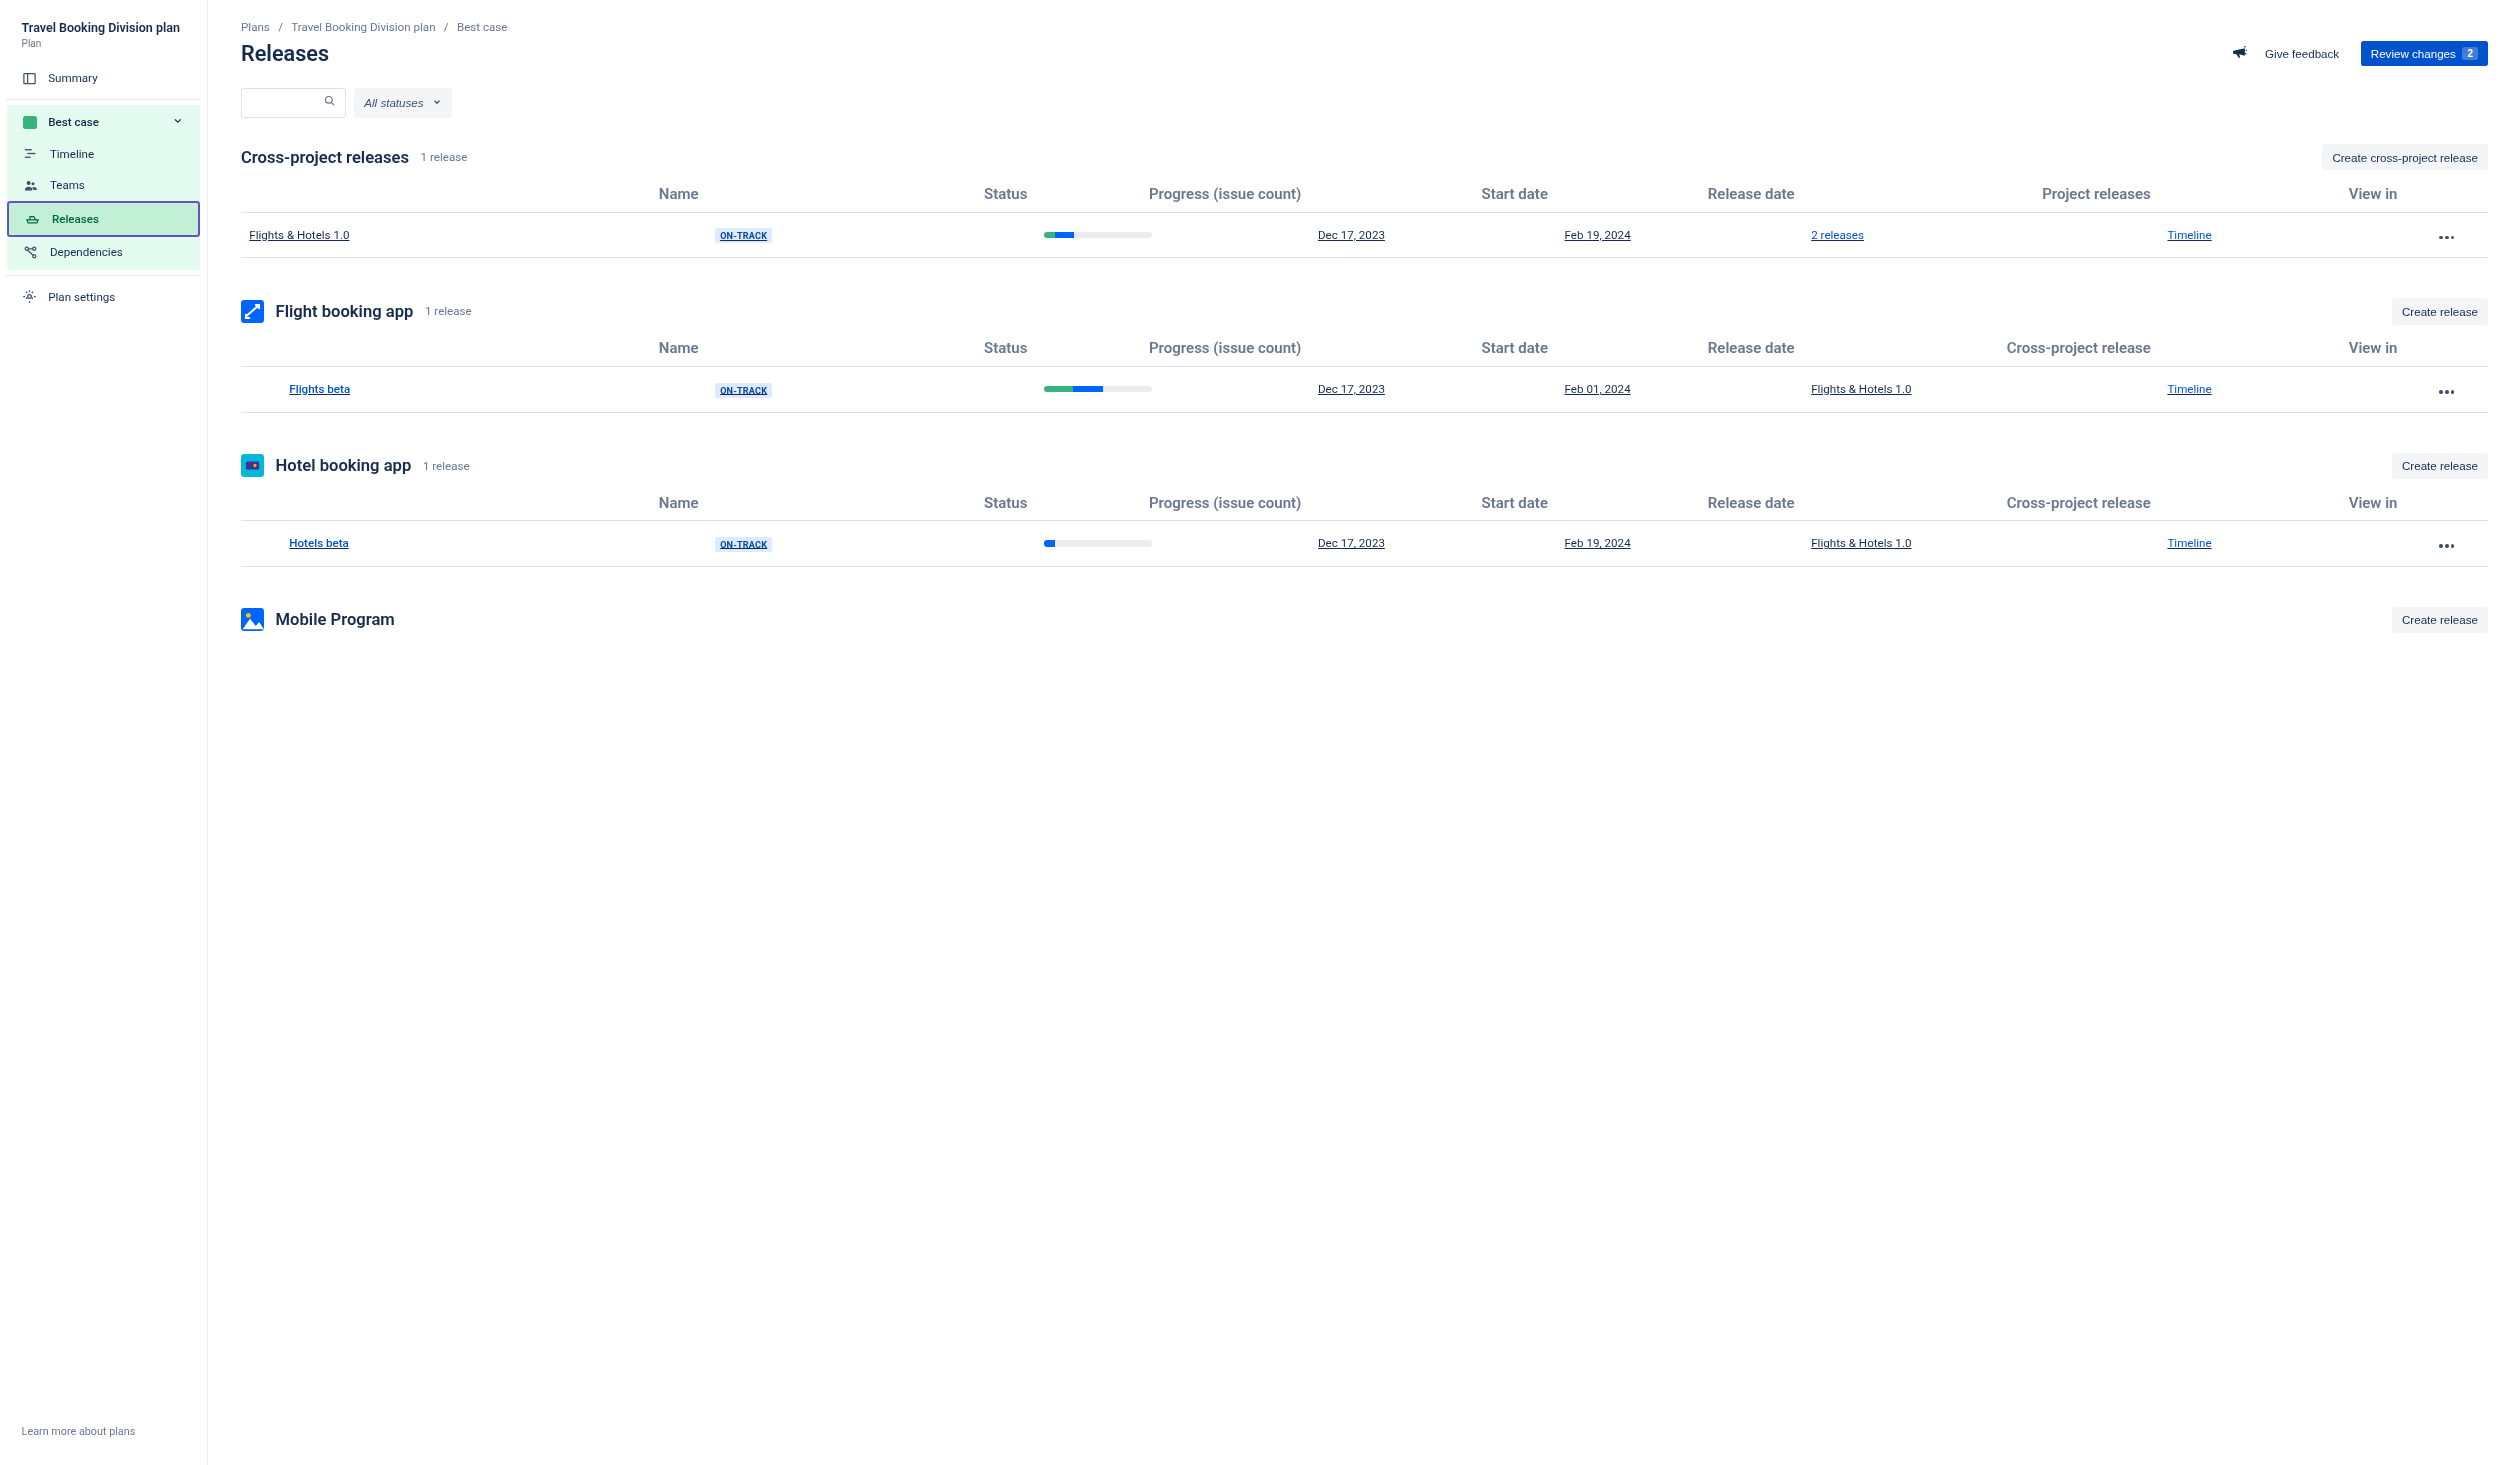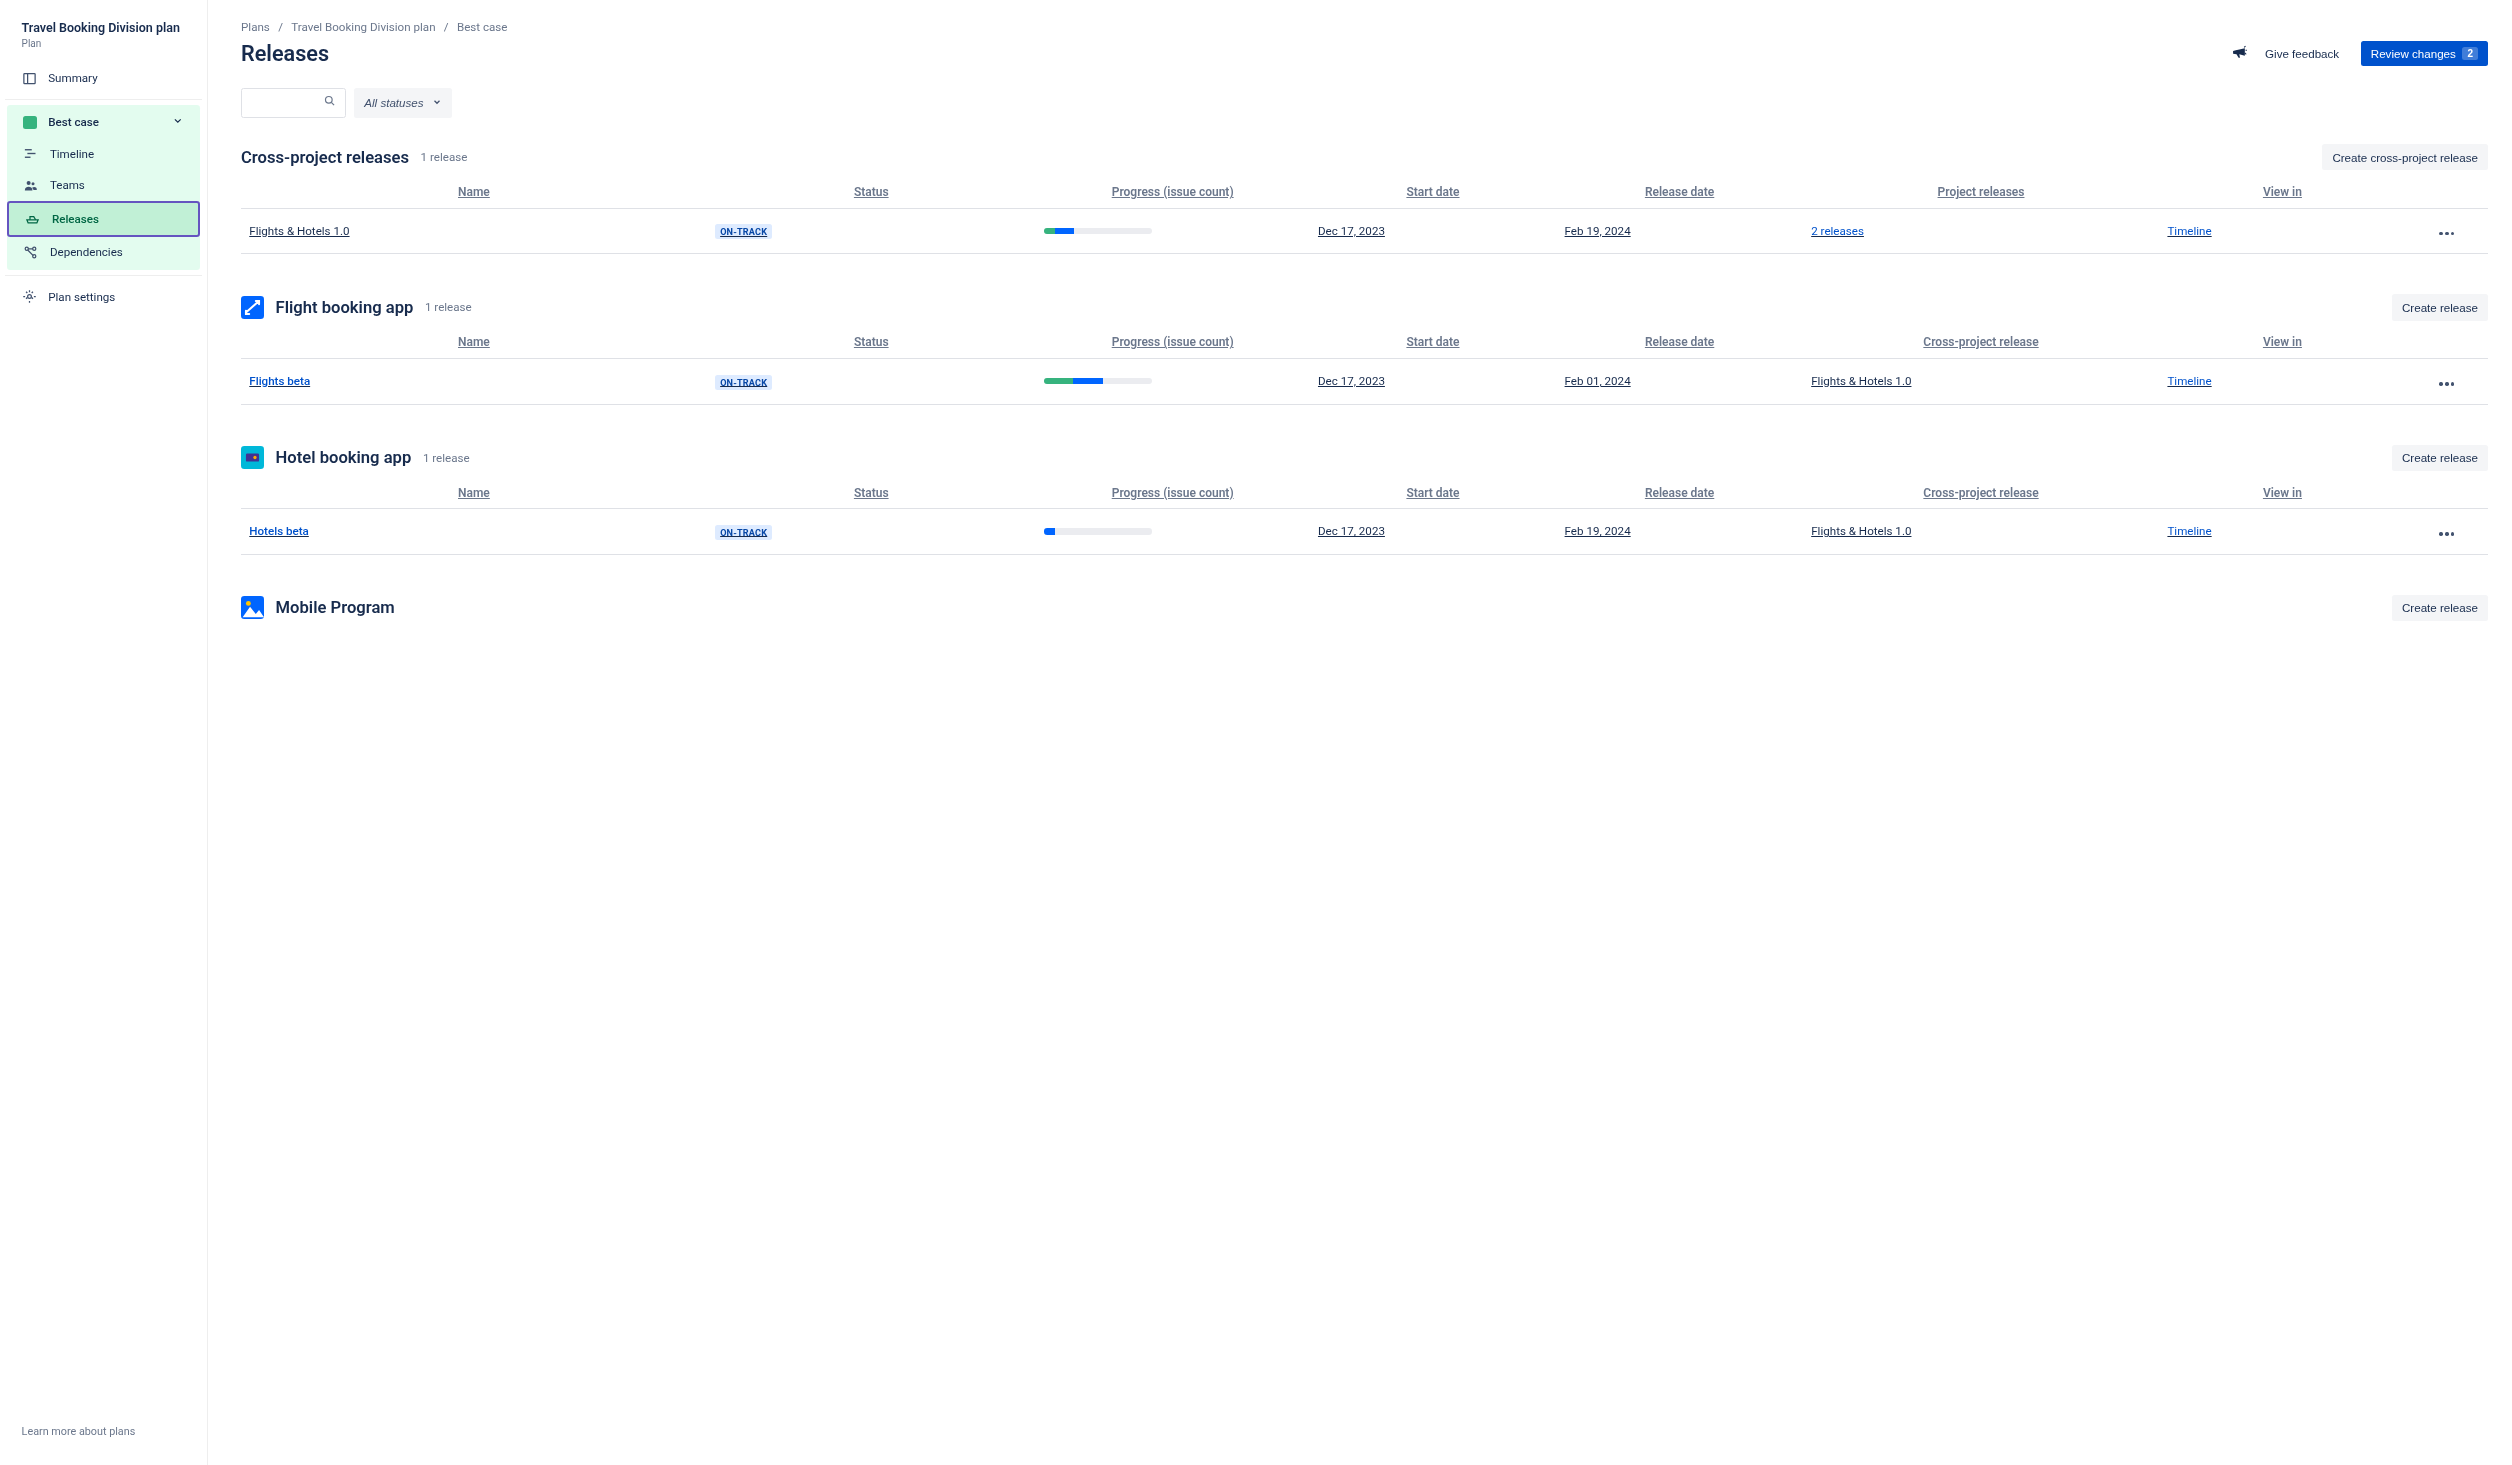--- a/index.html
+++ b/index.html
@@ -227,28 +227,27 @@
       justify-content: center;
     }
     .proj-icon svg { width: 23px; height: 23px; }
 
     table.release-table {
       width: 100%;
       border-collapse: collapse;
       margin-bottom: 40px;
     }
     .release-table th {
-      text-align: center;
+      text-align: right;
       font-weight: 600;
-      font-size: 12px;
+      font-size: 15px;
       color: #6B778C;
       padding: 6.6px 8.3px 8.3px 8.3px;
       border-bottom: 0.8px solid #DFE1E6;
       vertical-align: top;
-      text-decoration: underline;
     }
     .release-table td {
       padding: 11.6px 8.3px;
       border-bottom: 0.8px solid #DFE1E6;
       font-size: 11.6px;
       vertical-align: middle;
       text-decoration: underline;
     }
     .col-name { width: 17%; }
     .col-status { width: 12%; }
@@ -272,21 +271,21 @@
       height: 6.6px;
       background: #EBECF0;
       border-radius: 3.3px;
       overflow: hidden;
       display: flex;
     }
     .seg { height: 100%; }
     .seg-green { background: #36B37E; }
     .seg-blue { background: #0065FF; }
     .link { color: #0052CC; cursor: pointer; }
-    .link-bold { color: #0052CC; font-weight: 500; cursor: pointer; }
+    .link-bold { color: #0052CC; font-weight: 500; cursor: pointer; margin-left: 40px; }
     .more-btn {
       background: transparent;
       border: none;
       cursor: pointer;
       color: #42526E;
       padding: 3.3px;
     }
     .dots { display: inline-flex; gap: 2.5px; }
     .dots span { width: 3.3px; height: 3.3px; border-radius: 50%; background: #42526E; }
     .empty-msg {

